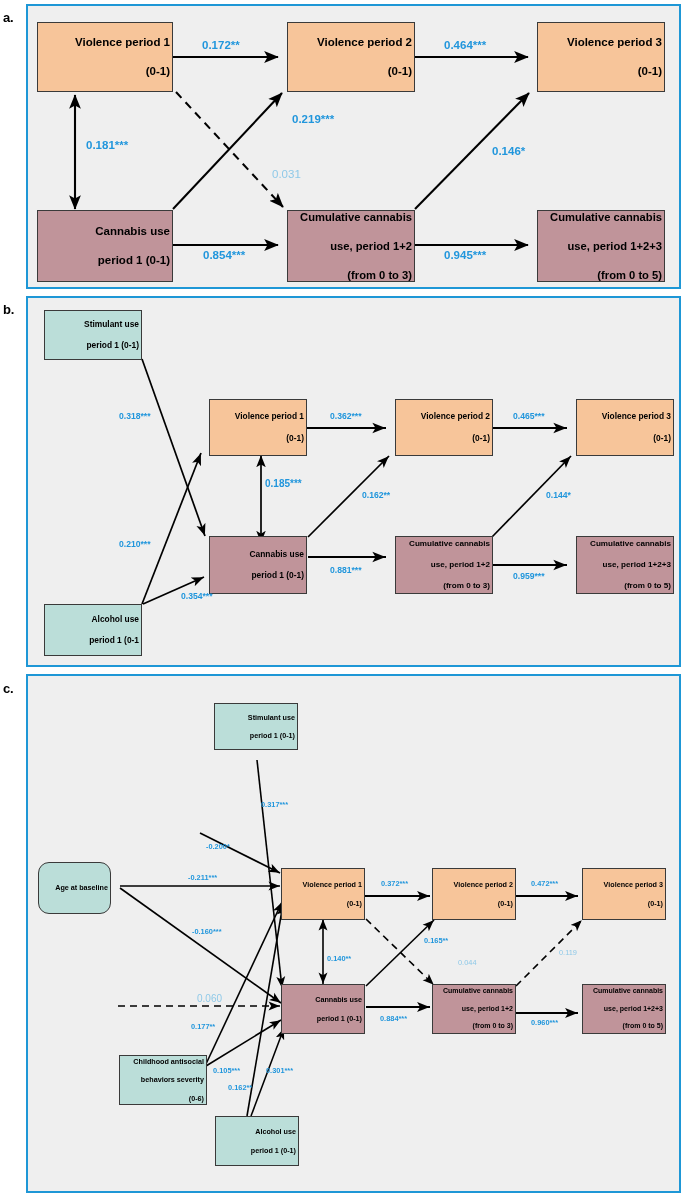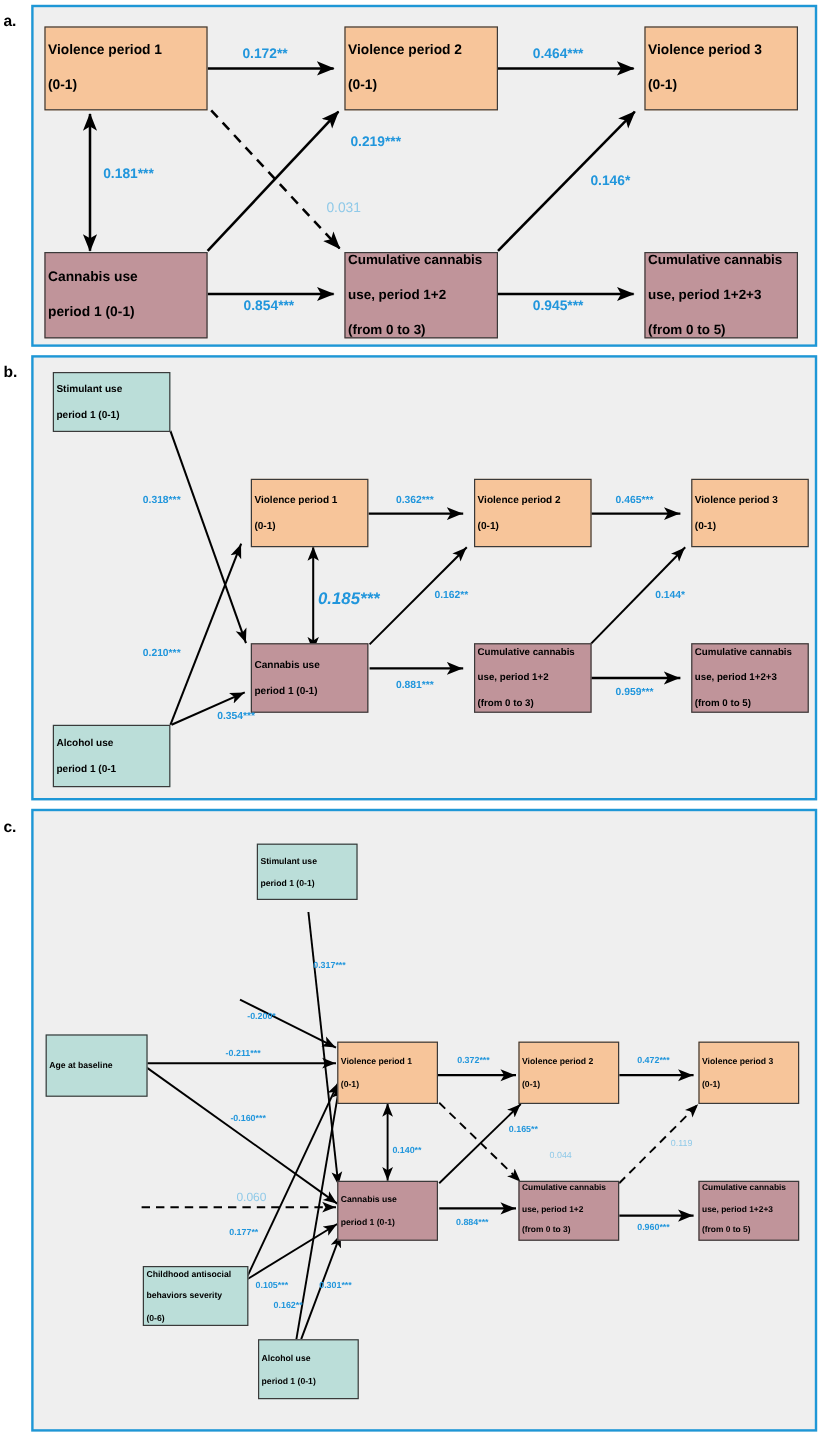--- a/index.html
+++ b/index.html
@@ -41,21 +41,21 @@
   #label-b { left: 3px; top: 302px; }
   #label-c { left: 3px; top: 681px; }
 
   .node {
     position: absolute;
     box-sizing: border-box;
     border: 1.4px solid #3a3a3a;
     display: flex;
     align-items: center;
     justify-content: center;
-    text-align: left;
+    text-align: right;
     color: #000000;
     font-weight: bold;
     line-height: 1.28;
     z-index: 4;
     padding: 16px 2px;
   }
   .node span { display: block; width: 100%; }
   .n-orange { background: #F7C59A; }
   .n-mauve  { background: #C0949A; }
   .n-teal   { background: #BBDED9; }
@@ -282,33 +282,33 @@
       <span>use, period 1+2+3</span><br>
       <span>(from 0 to 5)</span>
     </span>
   </div>
 
   <div class="coef" style="left:119px; top:411px; font-size:8.6px;">0.318***</div>
   <div class="coef" style="left:119px; top:539px; font-size:8.6px;">0.210***</div>
   <div class="coef" style="left:181px; top:591px; font-size:8.6px;">0.354***</div>
   <div class="coef" style="left:330px; top:411px; font-size:8.6px;">0.362***</div>
   <div class="coef" style="left:513px; top:411px; font-size:8.6px;">0.465***</div>
-  <div class="coef" style="left:265px; top:490px; font-size:14px;font-style:italic;">0.185***</div>
+  <div class="coef" style="left:265px; top:478px; font-size:10px;">0.185***</div>
   <div class="coef" style="left:362px; top:490px; font-size:8.6px;">0.162**</div>
   <div class="coef" style="left:546px; top:490px; font-size:8.6px;">0.144*</div>
   <div class="coef" style="left:330px; top:565px; font-size:8.6px;">0.881***</div>
   <div class="coef" style="left:513px; top:571px; font-size:8.6px;">0.959***</div>
 
   <div class="node n-teal" style="left:214px; top:703px; width:84px; height:47px; font-size:7.2px;">
     <span>
       <span>Stimulant use</span><br>
       <span>period 1 (0-1)</span>
     </span>
   </div>
-  <div class="node n-teal" style="left:38px; top:862px; width:85px; height:52px; font-size:7.2px;">
+  <div class="node n-teal" style="left:38px; top:862px; width:73px; height:52px; font-size:7.2px;border-radius:11px;">
     <span>
       <span>Age at baseline</span>
     </span>
   </div>
   <div class="node n-teal" style="left:119px; top:1055px; width:88px; height:50px; font-size:7.2px;">
     <span>
       <span>Childhood antisocial</span><br>
       <span>behaviors severity</span><br>
       <span>(0-6)</span>
     </span>

